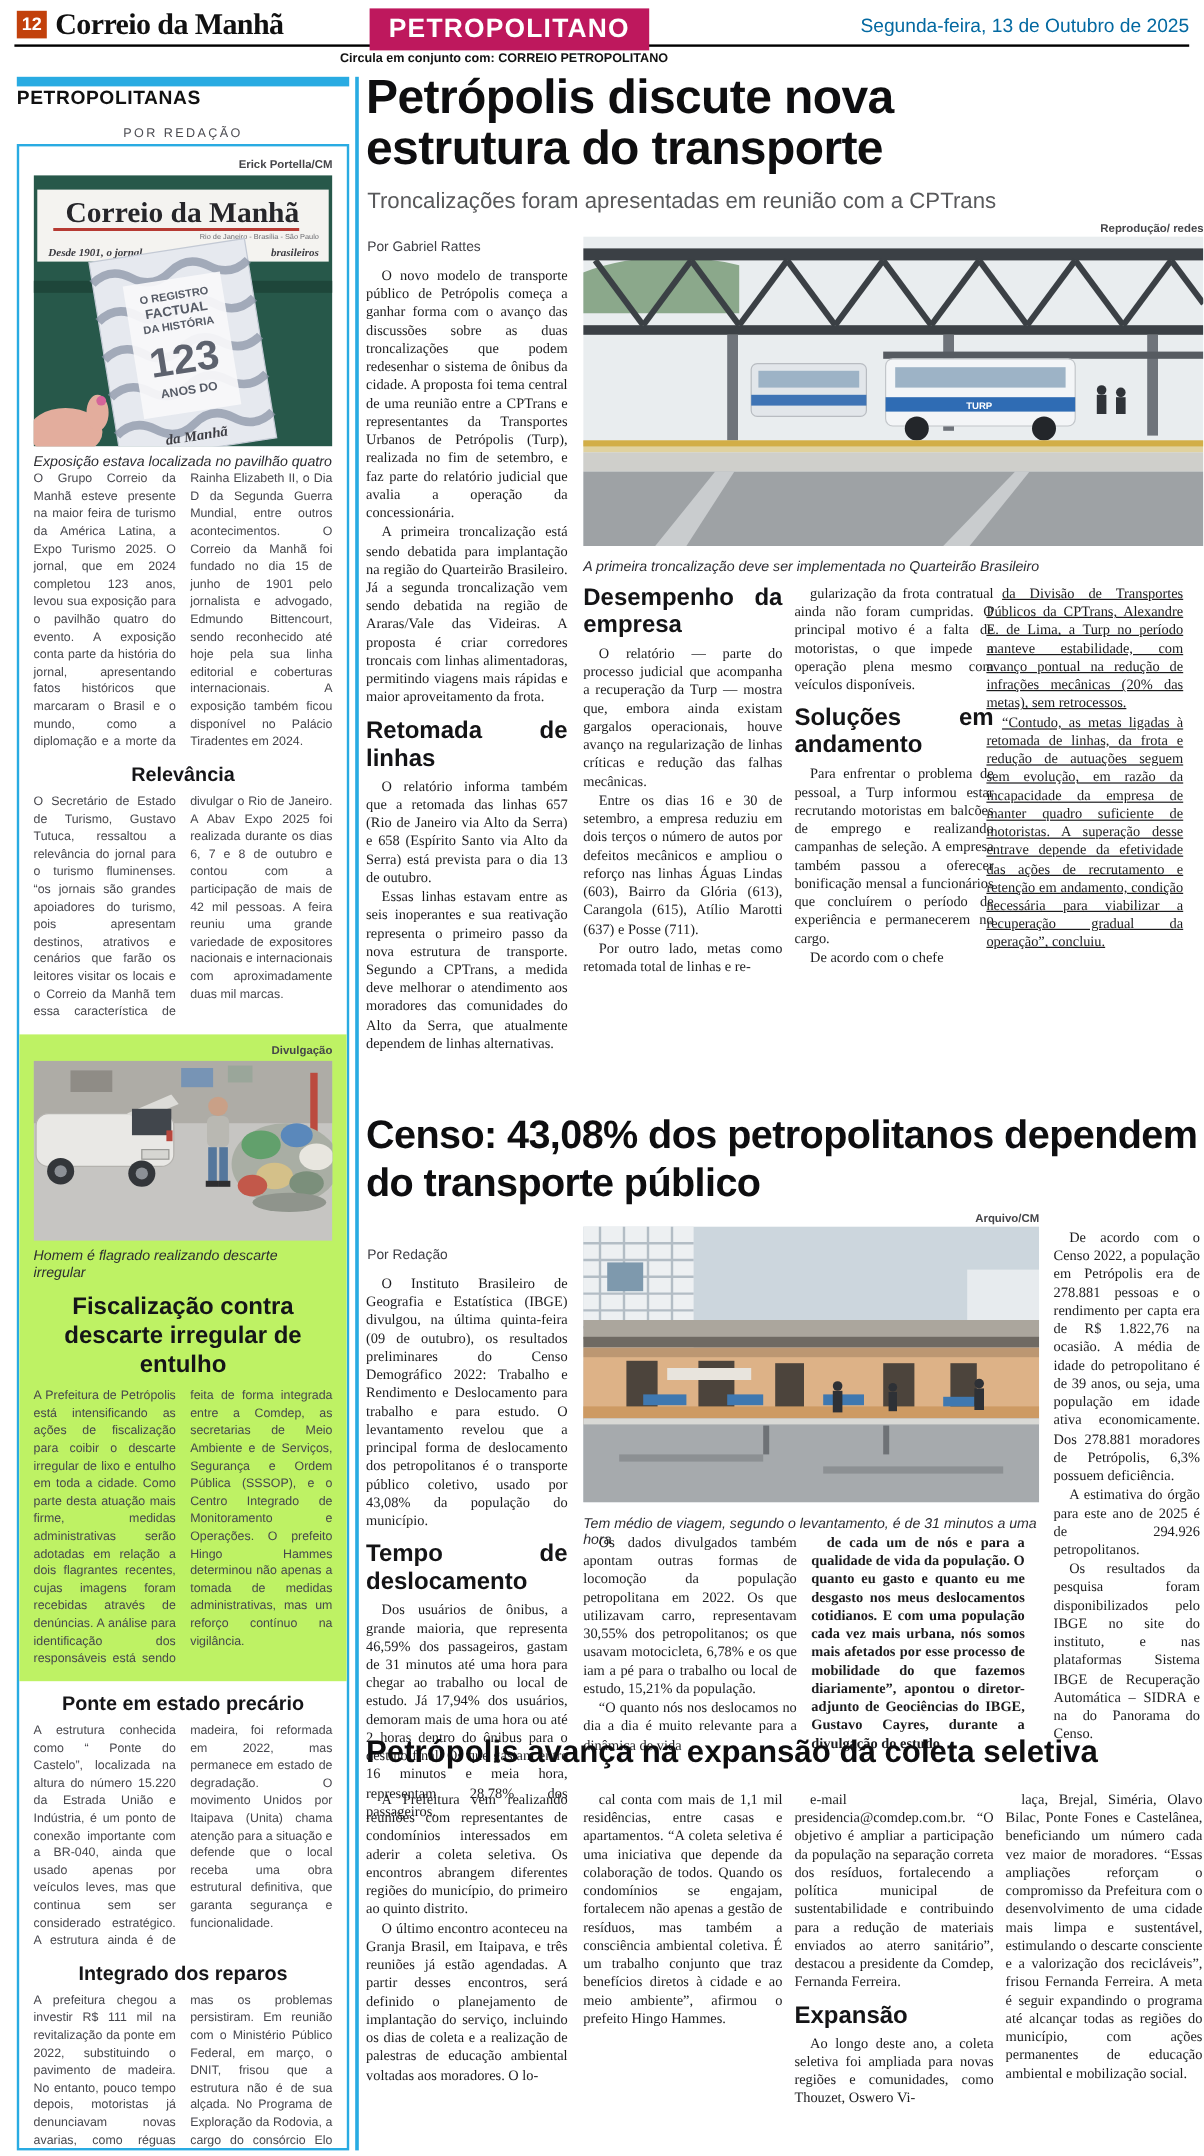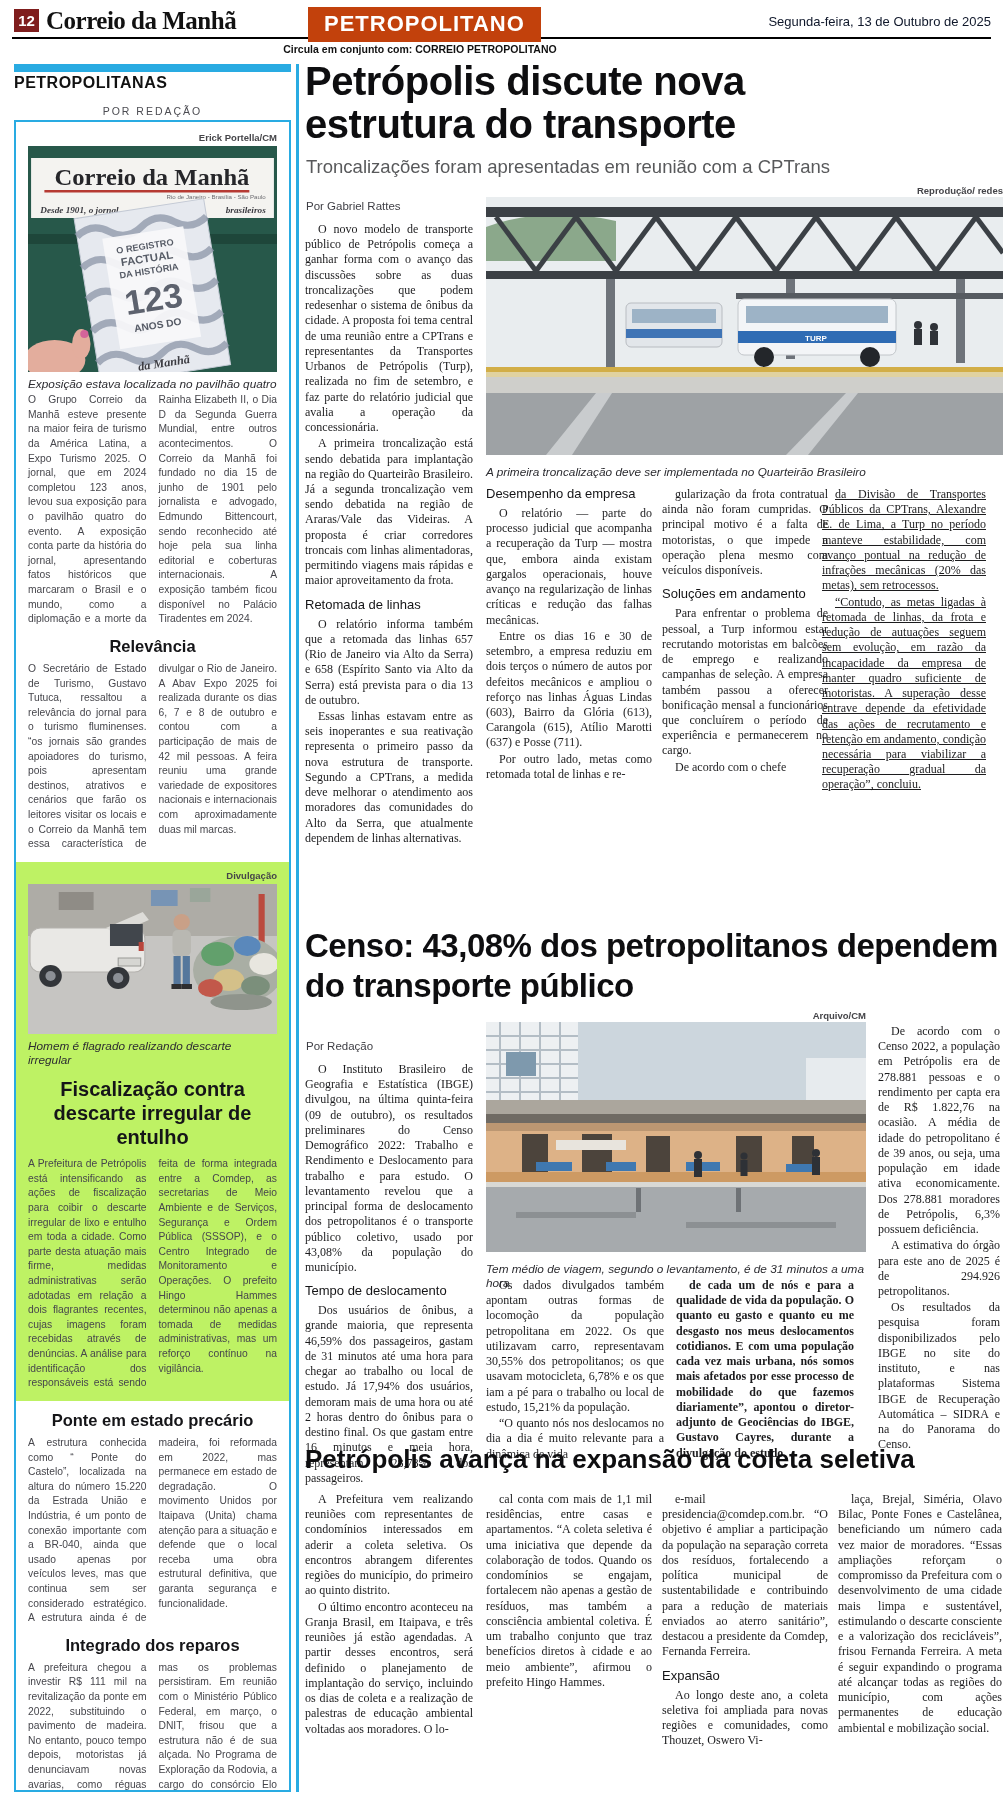--- a/index.html
+++ b/index.html
@@ -1,26 +1,26 @@
 <!DOCTYPE html>
 <html><head>
 <meta charset="utf-8">
 <style>
   html,body{margin:0;padding:0;background:#fff;}
   #page{position:relative;width:1003px;height:1797px;background:#fff;overflow:hidden;
         font-family:"Liberation Sans",sans-serif;color:#1d1d1f;}
   .abs{position:absolute;}
   
-  #pageNum{left:14px;top:9px;width:25px;height:23px;background:#7f1d1d;color:#fff;
+  #pageNum{left:14px;top:9px;width:25px;height:23px;background:#c2410c;color:#fff;
            font-weight:bold;font-size:15px;display:flex;align-items:center;justify-content:center;}
   #masthead{left:46px;top:7px;font-family:"Liberation Serif",serif;font-weight:bold;
             font-size:25px;letter-spacing:-0.5px;color:#111;}
-  #banner{left:308px;top:7px;background:#c2410c;color:#fff;padding:4px 16px 5px;
+  #banner{left:308px;top:7px;background:#be185d;color:#fff;padding:4px 16px 5px;
           font-size:22px;font-weight:800;letter-spacing:1px;z-index:2;}
-  #pageDate{right:12px;top:14px;font-size:13px;color:#0f172a;}
+  #pageDate{right:12px;top:14px;font-size:16px;color:#0369a1;}
   #hairline{left:12px;width:979px;top:37px;border-top:2px solid #000;}
   #circNote{left:240px;top:43px;width:360px;text-align:center;font-size:10.5px;font-weight:bold;color:#111;}
   
   #blueBar{left:14px;top:64px;width:277px;height:8px;background:#29abe2;}
   #secTitle{left:14px;top:74px;width:277px;text-align:left;font-size:16px;font-weight:800;
             letter-spacing:0.5px;color:#111;}
   #secByline{left:14px;top:105px;width:277px;text-align:center;font-size:10.5px;
              letter-spacing:2px;color:#4c4c52;}
   #leftBox{left:14px;top:120px;width:277px;height:1672px;border:2.5px solid #29abe2;
            box-sizing:border-box;padding:8px 12px;overflow:hidden;}
@@ -36,21 +36,21 @@
   #vRule{left:296px;top:64px;width:2.5px;height:1728px;background:#29abe2;}
   .mainHead{font-weight:800;color:#0e0e10;letter-spacing:-0.5px;}
   #h1a{left:305px;top:60px;width:610px;font-size:40px;line-height:1.08;}
   #h1sub{left:306px;top:156px;font-size:18.5px;color:#58595b;}
   #cred1{left:703px;top:183px;width:300px;text-align:right;}
   #byl1{left:306px;top:200px;font-size:11.5px;color:#3e3e44;}
   #photo1m{left:486px;top:197px;width:517px;height:258px;}
   #cap1{left:486px;top:460px;width:517px;}
   .scol{font-family:"Liberation Serif",serif;font-size:12px;line-height:1.27;color:#1c1c1e;text-align:justify;}
   .scol p{margin:0 0 1px;text-indent:13px;}
-  .scol .inhead{font-family:"Liberation Sans",sans-serif;font-weight:normal;font-size:13px;
+  .scol .inhead{font-family:"Liberation Sans",sans-serif;font-weight:bold;font-size:20px;
                 line-height:1.15;text-indent:0;margin:9px 0 4px;color:#141416;}
   .scol .inhead:first-child{margin-top:0;}
   #a1c1{left:305px;top:222px;width:168px;}
   #a1c2{left:486px;top:487px;width:166px;}
   #a1c3{left:662px;top:487px;width:166px;}
   #a1c4{left:822px;top:487px;width:164px;text-decoration:underline;}
   #h2a{left:305px;top:926px;width:700px;font-size:33px;line-height:1.2;font-weight:700;letter-spacing:-0.5px;color:#0e0e10;}
   #cred2{left:600px;top:1008px;width:266px;text-align:right;}
   #byl2{left:306px;top:1040px;font-size:11.5px;color:#3e3e44;}
   #photo2m{left:486px;top:1022px;width:380px;height:230px;}

